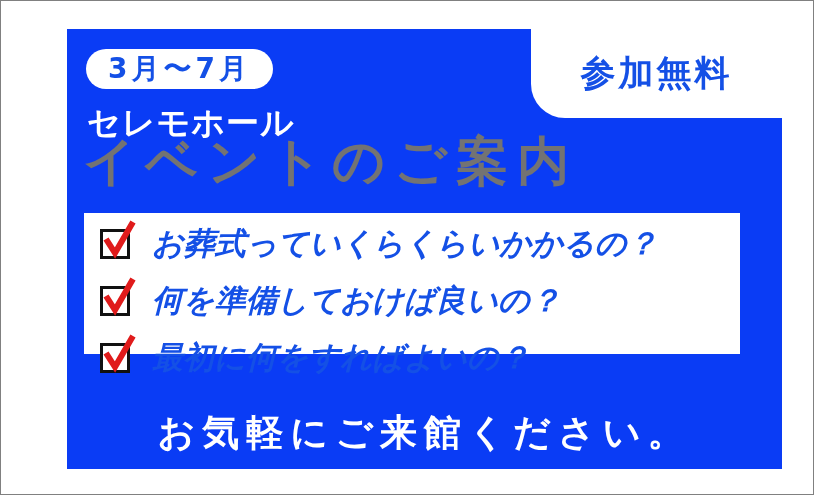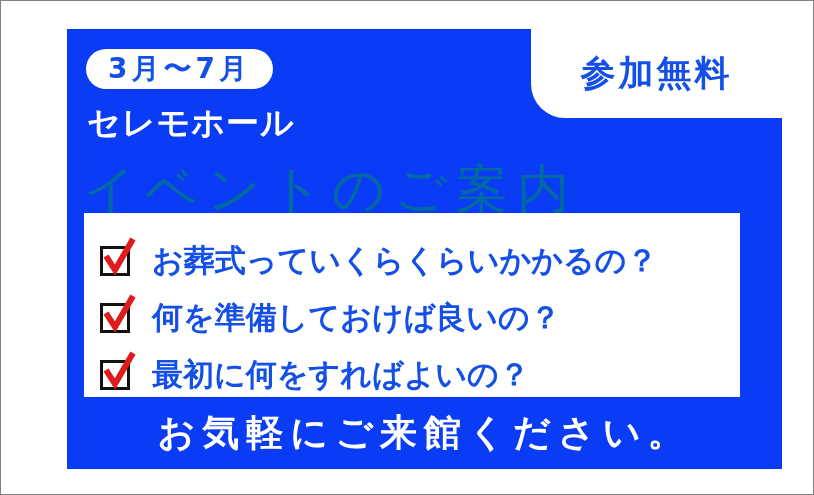--- a/index.html
+++ b/index.html
@@ -85,39 +85,40 @@
     font-weight: bold;
     letter-spacing: 1px;
     line-height: 1.15;
     white-space: nowrap;
   }
 
   
   .headline {
     position: absolute;
     left: 82px;
-    top: 159px;
-    color: #0369a1;
+    top: 131px;
+    color: #737373;
     font-size: 52px;
-    font-weight: normal;
+    font-weight: bold;
     letter-spacing: 9px;
     line-height: 1.15;
     white-space: nowrap;
   }
 
   
   .check-card {
     position: absolute;
     left: 83px;
     top: 212px;
     width: 656px;
-    height: 184px;
+    height: 141px;
     background: #ffffff;
     box-sizing: border-box;
-    padding: 19px 0 0 0;
+    padding: 2px 0 0 0;
+    font-style: italic;
   }
   .check-row {
     display: flex;
     align-items: center;
     height: 57px;
     padding-left: 16px;
   }
   .checkbox-wrap {
     position: relative;
     width: 34px;

